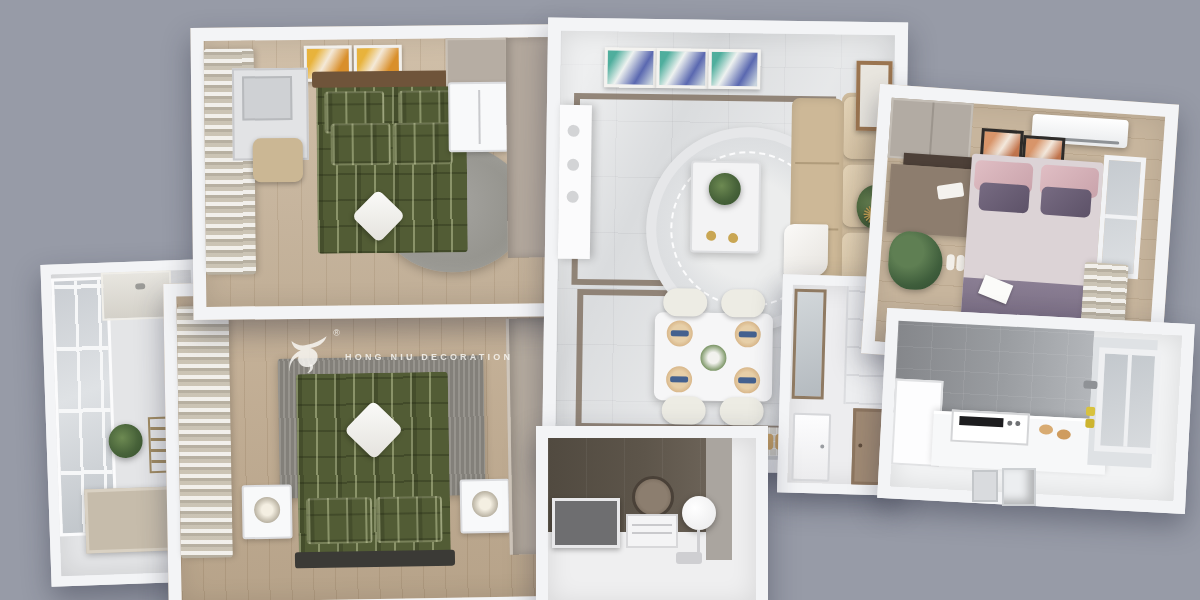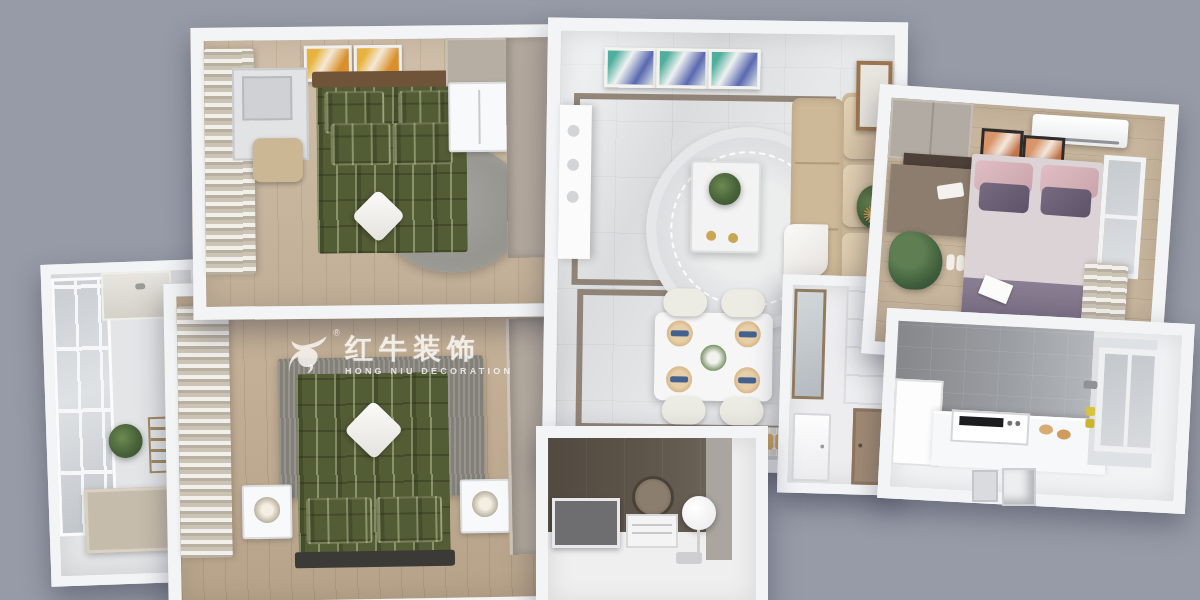--- a/index.html
+++ b/index.html
@@ -345,18 +345,17 @@
 
   <div class="abs" id="wm">
     <div class="wm-icon">
       <svg viewBox="0 0 64 64" width="50" height="50">
         <path fill="rgba(250,249,245,.82)" d="M52 8c-3 9-11 14-21 15 7 2 11 8 9 14-1 7-9 12-16 10-6-1-10-7-8-13-9 4-13 13-10 22-5-13 1-25 13-30-7-1-11-6-12-12 6 5 13 7 20 5 10-2 18-6 25-11z"></path>
         <path fill="rgba(250,249,245,.82)" d="M30 44c2 4 1 8-3 11 6-1 9-6 7-11h-4z"></path>
       </svg>
       <span class="wm-reg">®</span>
     </div>
     <div class="wm-texts">
-      <span class="wm-cn">红牛装饰</span>
       <span class="wm-en">HONG NIU DECORATION</span>
     </div>
   </div>
 
 </div>
 
 </body></html>

